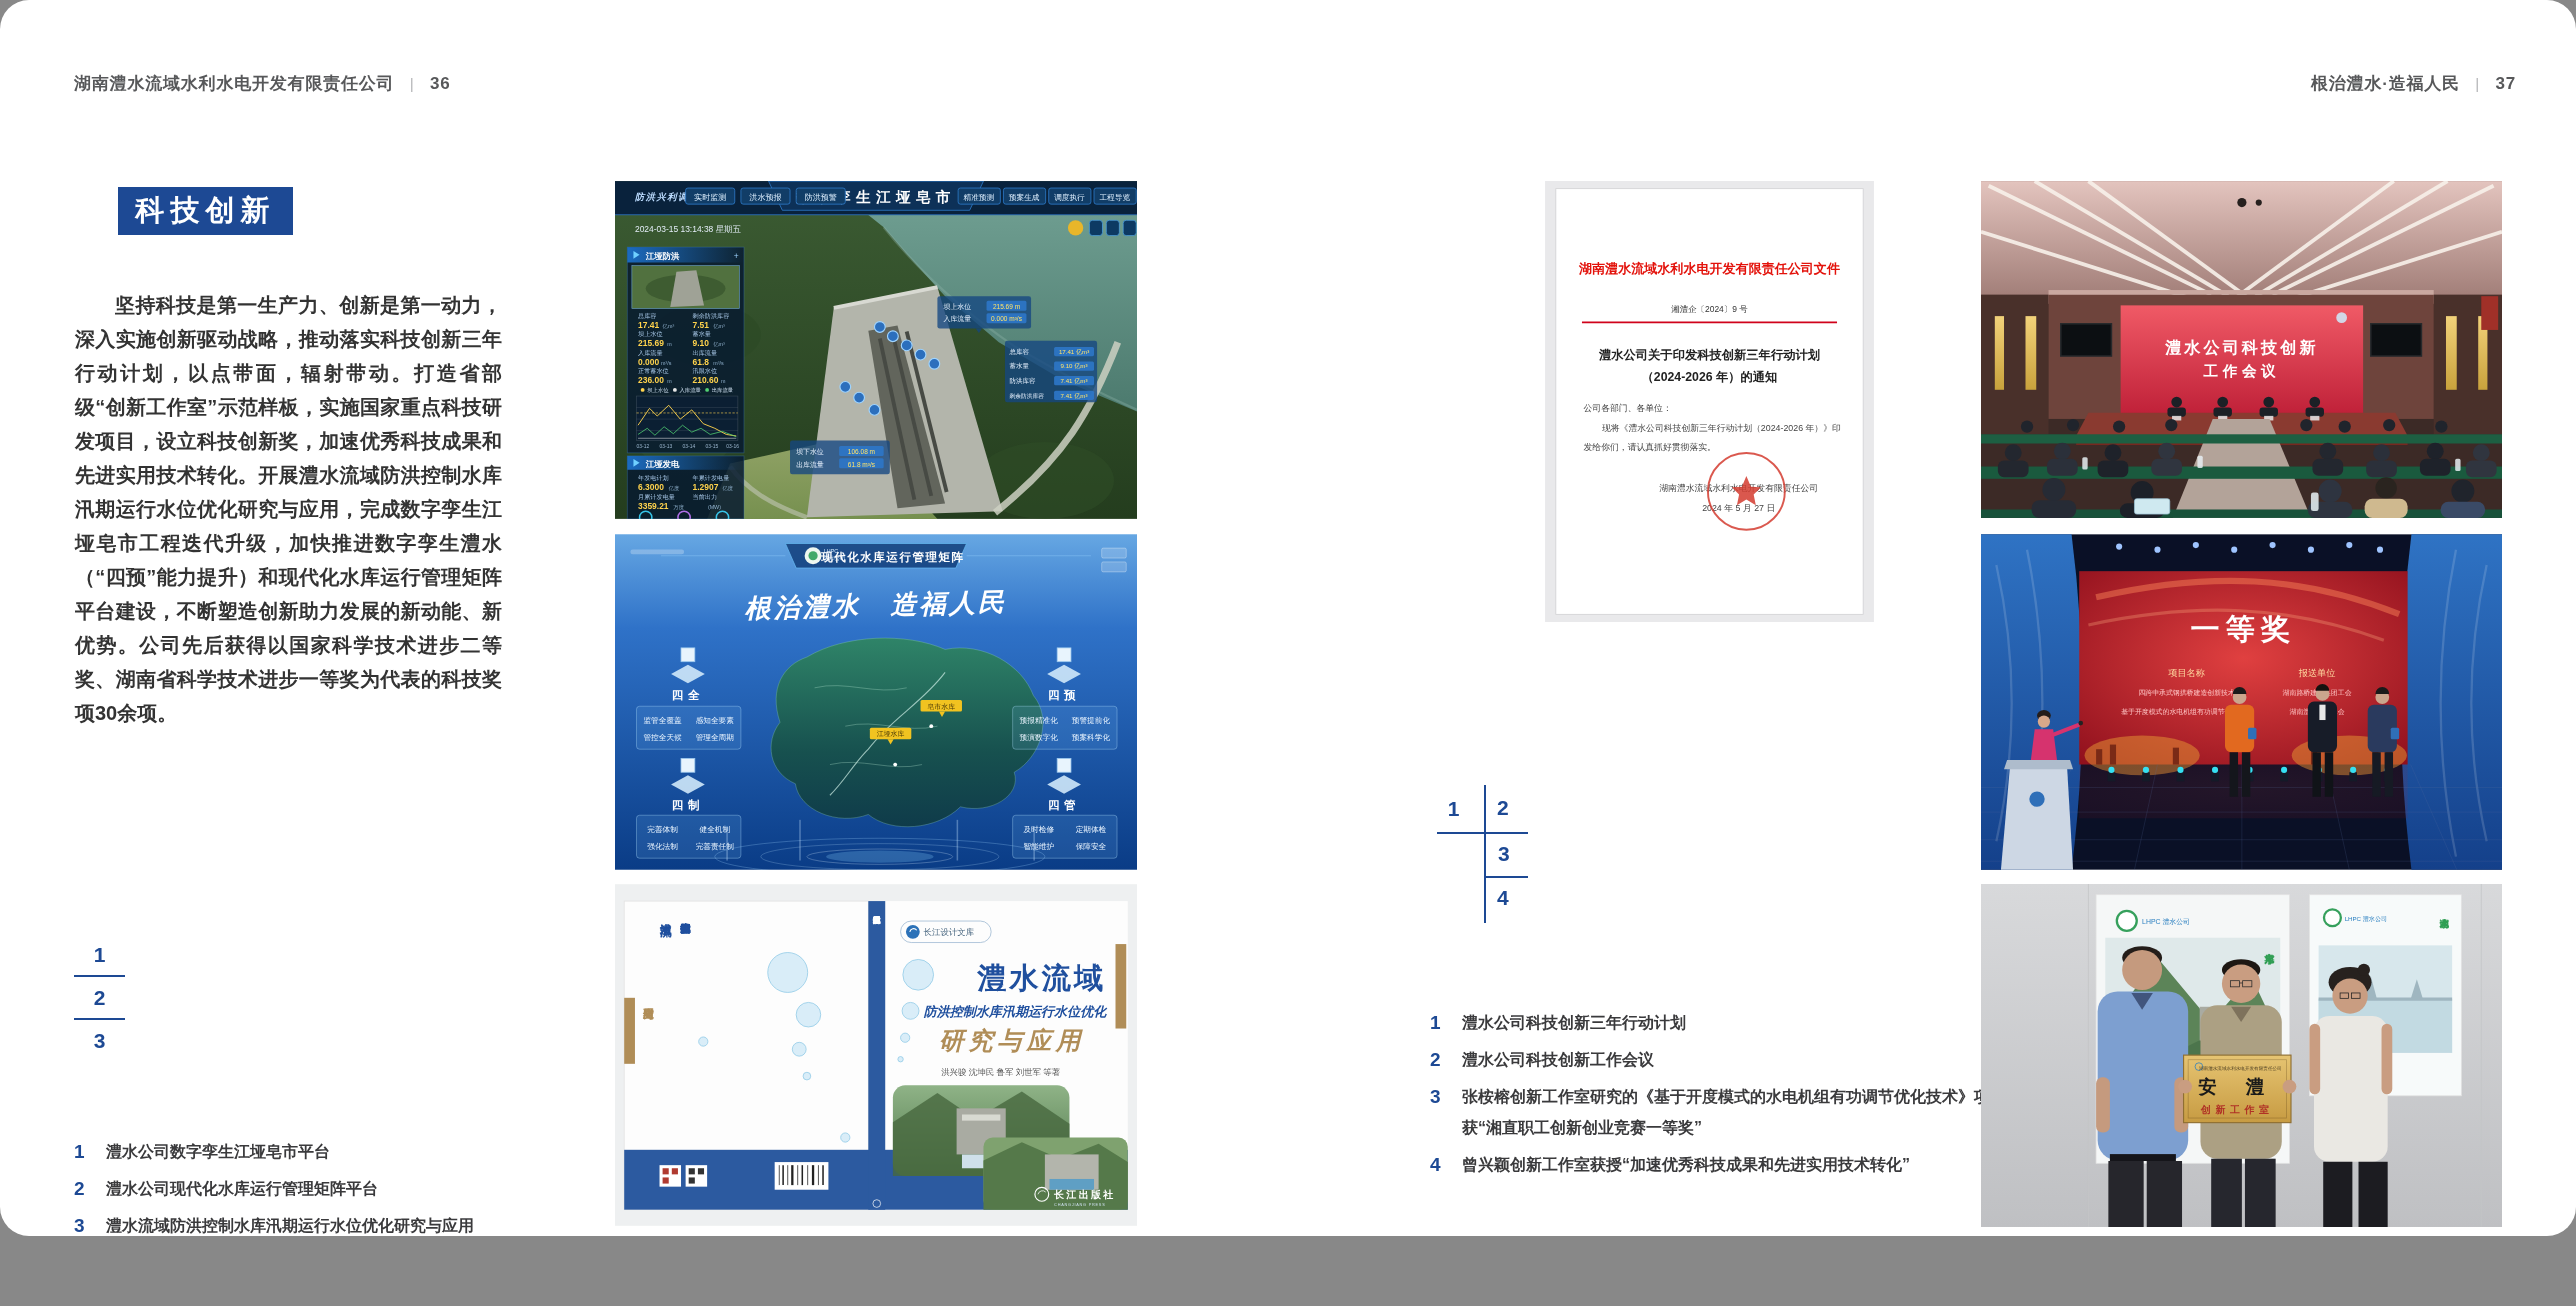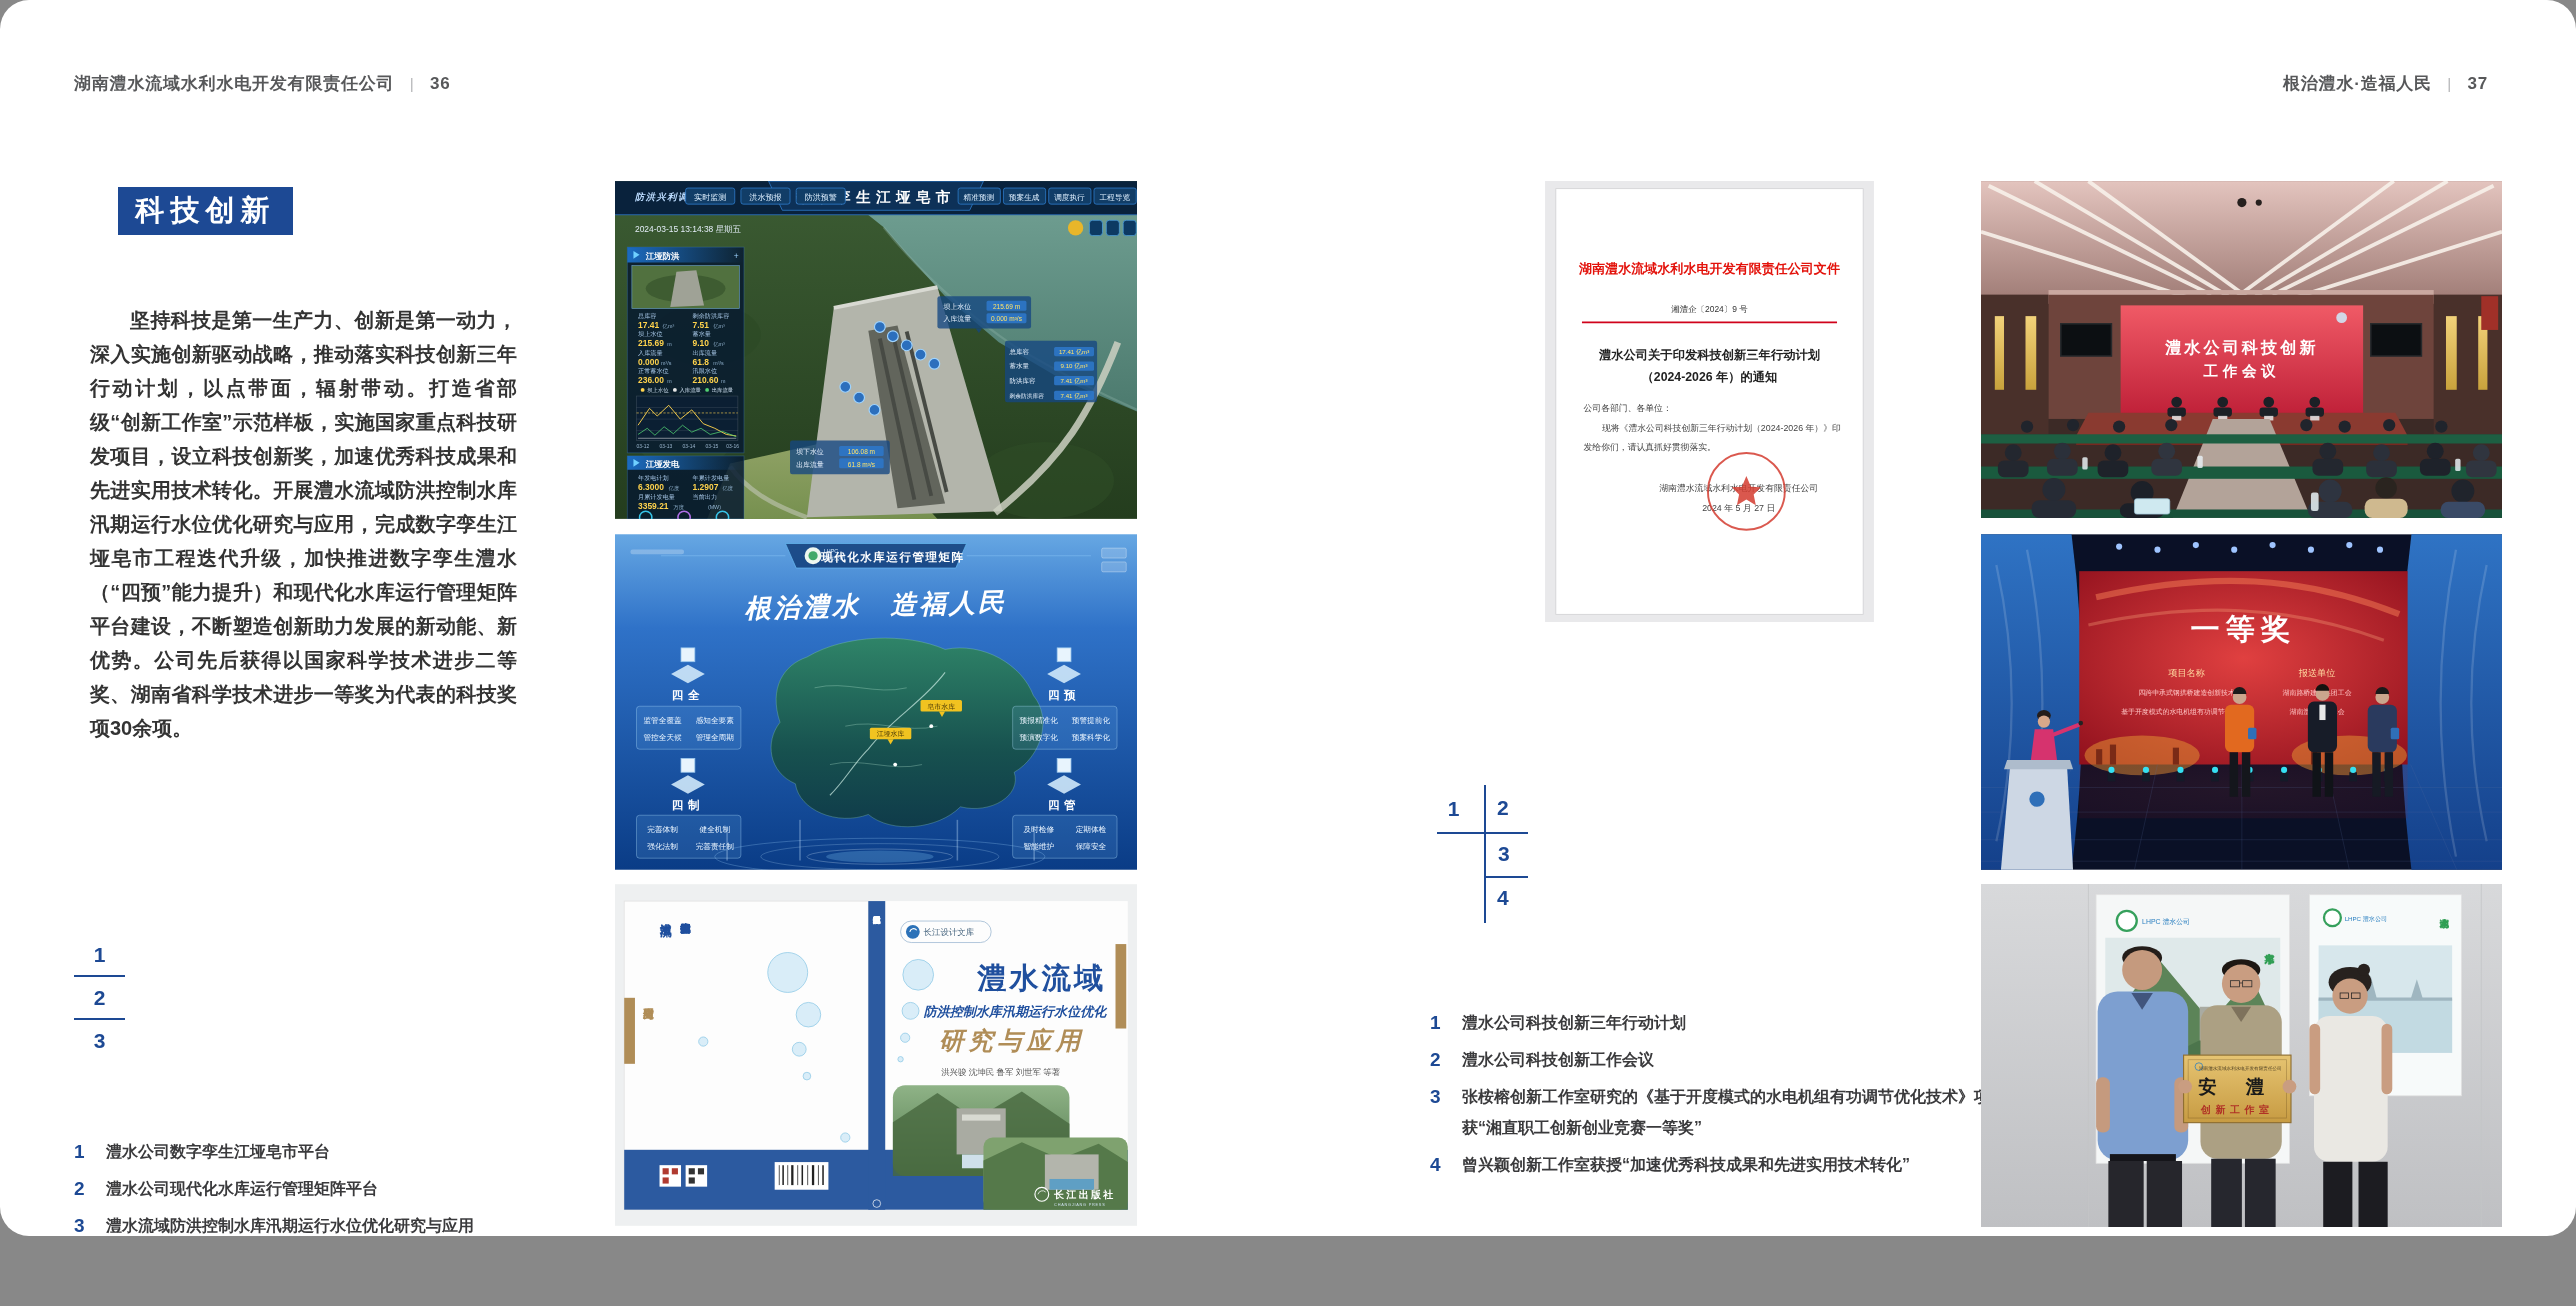--- a/index.html
+++ b/index.html
@@ -2,26 +2,26 @@
 <html style="font-size:12.3px"><head>
 <meta charset="utf-8">
 <style>
   html,body{margin:0;padding:0;background:#888;}
   .canvas{position:relative;width:2576px;height:1236px;background:#ffffff;overflow:hidden;
           font-family:"Liberation Sans","DejaVu Sans",sans-serif;border-radius:29px;}
   svg{font-family:inherit;}
   .hdr{position:absolute;top:72px;display:flex;align-items:baseline;gap:15.4px;
        font-size:17px;font-weight:700;color:#57585a;letter-spacing:0.8px;white-space:nowrap;}
   .hdr-left{left:74px;}
-  .hdr-right{right:88px;}
+  .hdr-right{right:60px;}
   .hdr-div{color:#b5b6b8;font-weight:400;font-size:15.4px;}
   .section-title{position:absolute;left:74px;top:187px;width:175px;height:48px;background:#1d4994;
        color:#fff;display:flex;align-items:center;justify-content:center;
        font-size:29px;font-weight:700;letter-spacing:6.1px;margin-left:44px;}
-  .body-par{position:absolute;left:74px;top:287px;width:427px;margin:16px;font-size:20px;line-height:34px;
+  .body-par{position:absolute;left:74px;top:287px;width:427px;margin:1px;font-size:20px;line-height:34px;
        font-weight:600;color:#333333;text-align:justify;text-indent:2em;}
   .fkey{position:absolute;display:flex;flex-direction:column;align-items:center;}
   .fkey-num{color:#1d4994;font-weight:700;font-size:21px;line-height:23px;}
   .fkey-line{width:51px;height:1.5px;background:#1d4994;margin:9.2px 0;}
   .rkey{position:absolute;left:1437px;top:785px;width:92px;height:138px;}
   .rkey .num{position:absolute;color:#1d4994;font-weight:700;font-size:21px;line-height:23px;}
   .rkey .vline{position:absolute;left:47px;top:0;width:1.5px;height:138px;background:#1d4994;}
   .rkey .hline1{position:absolute;left:0;top:47px;width:91px;height:1.5px;background:#1d4994;}
   .rkey .hline2{position:absolute;left:47px;top:91px;width:44px;height:1.5px;background:#1d4994;}
   .caps{position:absolute;display:flex;flex-direction:column;}

